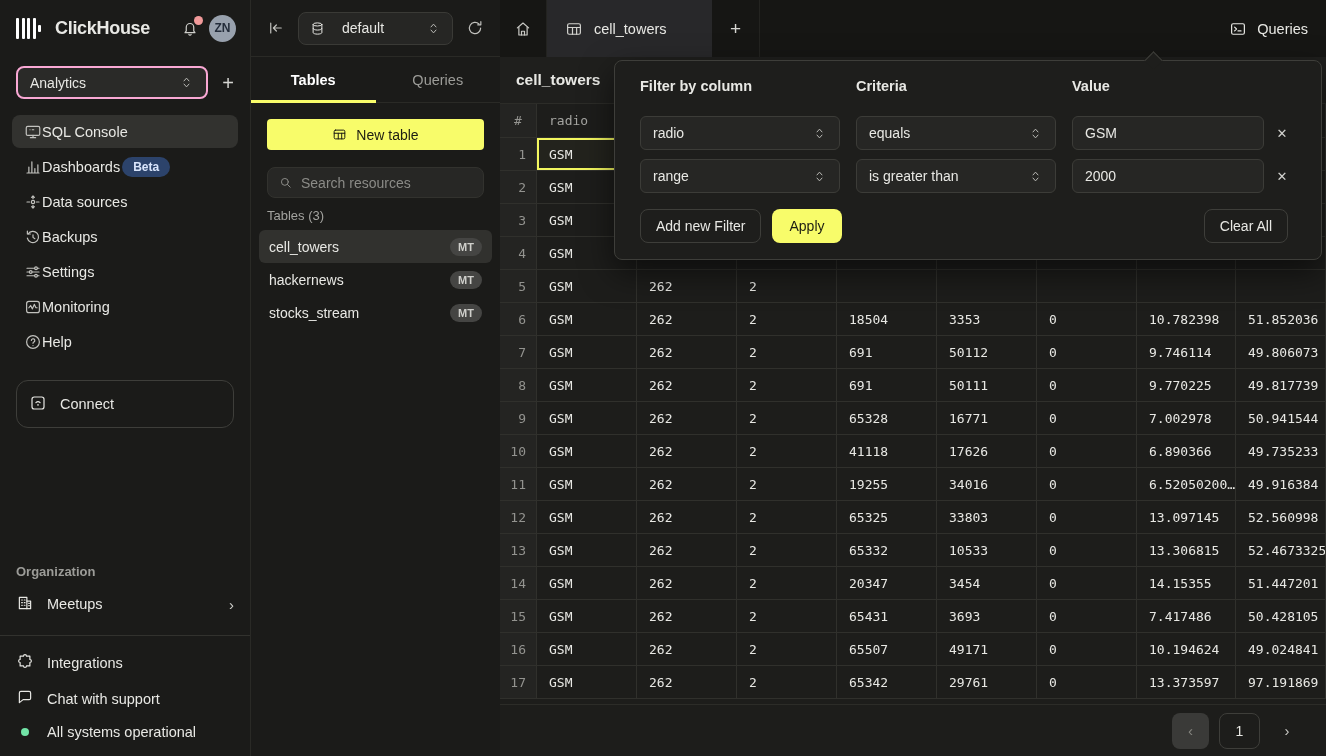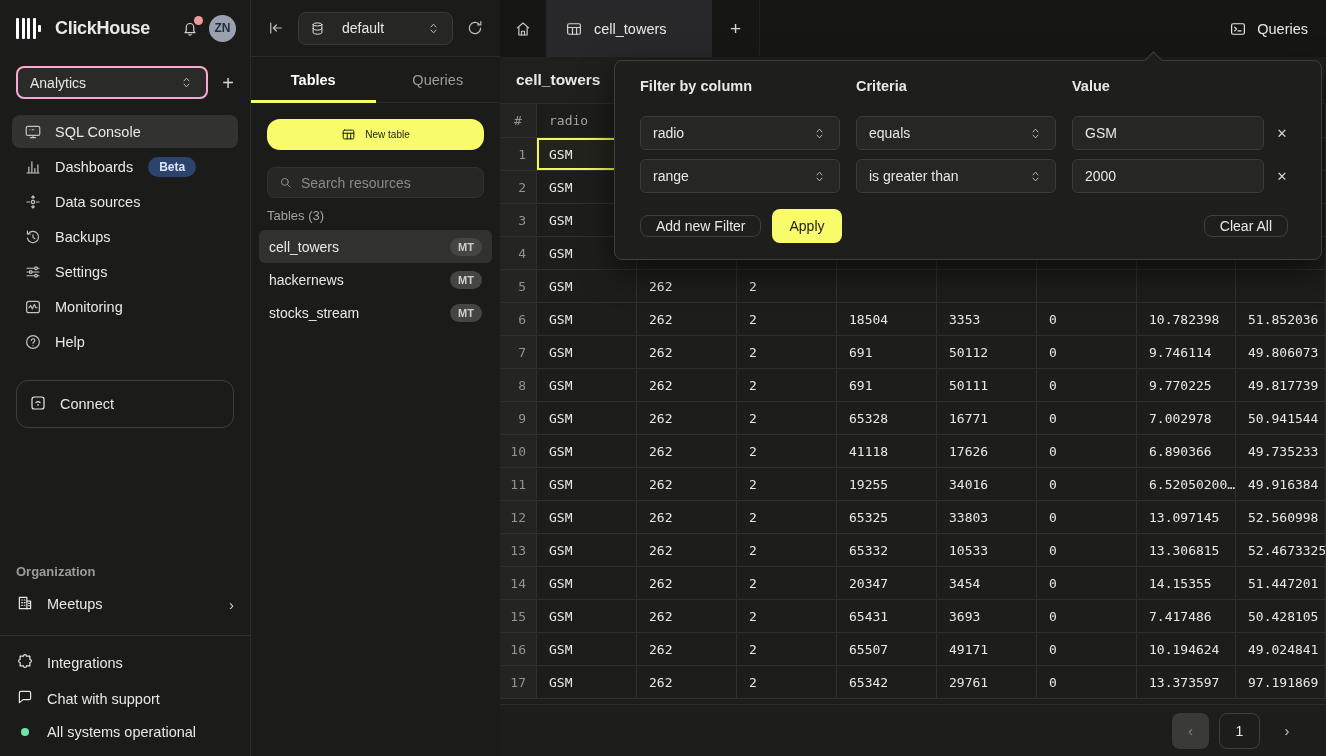--- a/index.html
+++ b/index.html
@@ -23,21 +23,21 @@
   .brand{font-size:18px;font-weight:700;letter-spacing:-.3px}
   .sb-head .sp{flex:1}
   .bell{position:relative;color:#cfcfcb;display:flex}
   .bell .ndot{position:absolute;top:-3px;right:-4px;width:9px;height:9px;border-radius:50%;background:#f19a9a}
   .avatar{width:27px;height:27px;border-radius:50%;background:#98a1ad;color:#232c3a;font-size:12px;font-weight:700;display:flex;align-items:center;justify-content:center}
   .ws-row{display:flex;align-items:center;gap:14px;padding:10px 16px 12px}
   .ws-select{flex:1;height:33px;background:#2a2a28;border:2px solid #f9a8d4;border-radius:8px;display:flex;align-items:center;padding:0 12px;gap:8px;font-size:14px}
   .ws-select .sp{flex:1}
   .plus{color:#d6d6d2;font-size:20px;line-height:1;font-weight:400}
   .nav{padding:4px 12px;display:flex;flex-direction:column;gap:2px}
-  .nav-item{height:33px;border-radius:8px;display:flex;align-items:center;gap:13px;padding:0 12px;font-size:14.5px;color:var(--txt)}
+  .nav-item{height:33px;border-radius:8px;display:flex;align-items:center;padding:0 12px;font-size:14.5px;color:var(--txt)}
   .nav-item .nic{color:var(--icon);display:flex}
   .nav-item.active{background:#32322f}
   .beta{margin-left:2px;background:#2c436b;color:#d9e5fc;font-size:12px;font-weight:600;padding:3px 11px;border-radius:12px}
   .connect{margin:18px 16px 0;height:48px;border:1px solid var(--bord);border-radius:12px;display:flex;align-items:center;gap:13px;padding:0 12px;font-size:14.5px}
   .org{margin-top:auto;padding:0 16px}
   .org-title{font-size:13px;font-weight:600;color:var(--dim);margin-bottom:8px}
   .org-item{height:34px;display:flex;align-items:center;gap:13px;font-size:14.5px}
   .org-item .chev{margin-left:auto;color:#cfcfcb;font-size:15px}
   .sb-div{border-top:1px solid #32322e;margin-top:14px}
   .sb-foot{padding:16px;display:flex;flex-direction:column;gap:15px}
@@ -47,21 +47,21 @@
   
   .explorer{width:250px;background:var(--bg1);border-left:1px solid #2a2a26;display:flex;flex-direction:column;flex:none}
   .ex-top{height:57px;border-bottom:1px solid #2a2a26;display:flex;align-items:center;gap:13px;padding:0 16px;flex:none}
   .ex-top .tool{color:var(--icon);display:flex}
   .db-select{flex:1;height:33px;background:#262624;border:1px solid #3a3a36;border-radius:8px;display:flex;align-items:center;gap:17px;padding:12px 11px;font-size:14px}
   .db-select .sp{flex:1}
   .ex-tabs{height:46px;display:flex;border-bottom:1px solid #2a2a26;flex:none}
   .ex-tab{flex:1;display:flex;align-items:center;justify-content:center;font-size:14.5px;color:var(--dim);position:relative}
   .ex-tab.active{color:#fff;font-weight:700}
   .ex-tab.active::after{content:"";position:absolute;left:0;right:0;bottom:-1px;height:3px;background:var(--yellow)}
-  .new-table{margin:16px 16px 0;height:31px;background:var(--yellow);color:#1d1d12;border-radius:13px;display:flex;align-items:center;justify-content:center;gap:9px;font-size:10px;font-weight:500}
+  .new-table{margin:16px 16px 0;height:31px;background:var(--yellow);color:#1d1d12;border-radius:4px;display:flex;align-items:center;justify-content:center;gap:9px;font-size:14px;font-weight:500}
   .search{margin:17px 16px 0;height:31px;background:#272725;border:1px solid #32322e;border-radius:8px;display:flex;align-items:center;gap:8px;padding:0 10px;color:#8b8b87}
   .search input{background:transparent;border:none;outline:none;color:var(--txt);font-family:inherit;font-size:14px;width:100%}
   .search input::placeholder{color:#8b8b87}
   .ex-section{margin:10px 16px 7px;font-size:13px;color:#a3a39f}
   .tbl-list{padding:0 8px;display:flex;flex-direction:column;gap:0}
   .tbl-item{height:33px;border-radius:6px;display:flex;align-items:center;padding:0 10px;font-size:14px}
   .tbl-item.active{background:#31312e}
   .mt{margin-left:auto;background:#454543;color:#cfcfcb;font-size:11px;font-weight:600;padding:3px 8px;border-radius:10px}
 
   
@@ -99,21 +99,21 @@
   .fpanel{position:absolute;left:114px;top:60px;width:708px;background:#1e1e1c;border:1px solid var(--bord);border-radius:8px;box-shadow:0 12px 32px rgba(0,0,0,.55);z-index:5;padding:17px 0 16px 25px}
   .fpanel::before{content:"";position:absolute;top:-7px;left:532px;width:12px;height:12px;background:#1e1e1c;border-left:1px solid var(--bord);border-top:1px solid var(--bord);transform:rotate(45deg)}
   .fp-labels{display:flex;font-size:14.5px;font-weight:600;margin-bottom:22px}
   .fp-labels span:nth-child(1){width:216px}.fp-labels span:nth-child(2){width:216px}
   .fp-row{display:flex;align-items:center;margin-bottom:9px}
   .fp-select{width:200px;height:34px;background:#262624;border:1px solid #3c3c38;border-radius:6px;display:flex;align-items:center;padding:0 12px;font-size:14px;margin-right:16px}
   .fp-select .sp{flex:1}
   .fp-input{width:192px;height:34px;background:#262624;border:1px solid #3c3c38;border-radius:6px;color:var(--txt);padding:0 12px;font-size:14px;font-family:inherit;outline:none}
   .fp-x{width:30px;margin-left:3px;text-align:center;color:#d2d2ce;font-size:13px}
   .fp-actions{display:flex;align-items:center;gap:11px;margin-top:16px;padding-right:33px}
-  .fp-btn{height:22px;padding:0 15px;border:1px solid var(--bord);border-radius:8px;background:transparent;color:var(--txt);font-size:14px;font-weight:500;font-family:inherit;display:flex;align-items:center}
+  .fp-btn{height:34px;padding:0 15px;border:1px solid var(--bord);border-radius:8px;background:transparent;color:var(--txt);font-size:14px;font-weight:500;font-family:inherit;display:flex;align-items:center}
   .fp-apply{height:34px;padding:0 17px;background:var(--yellow);border:none;border-radius:8px;color:#1d1d12;font-size:14px;font-weight:500;font-family:inherit;display:flex;align-items:center}
   .fp-clear{margin-left:auto}
   .chevud{color:#b9b9b5}
 </style>
 </head>
 <body>
 
 <div class="app">
 
   <div class="sidebar">

